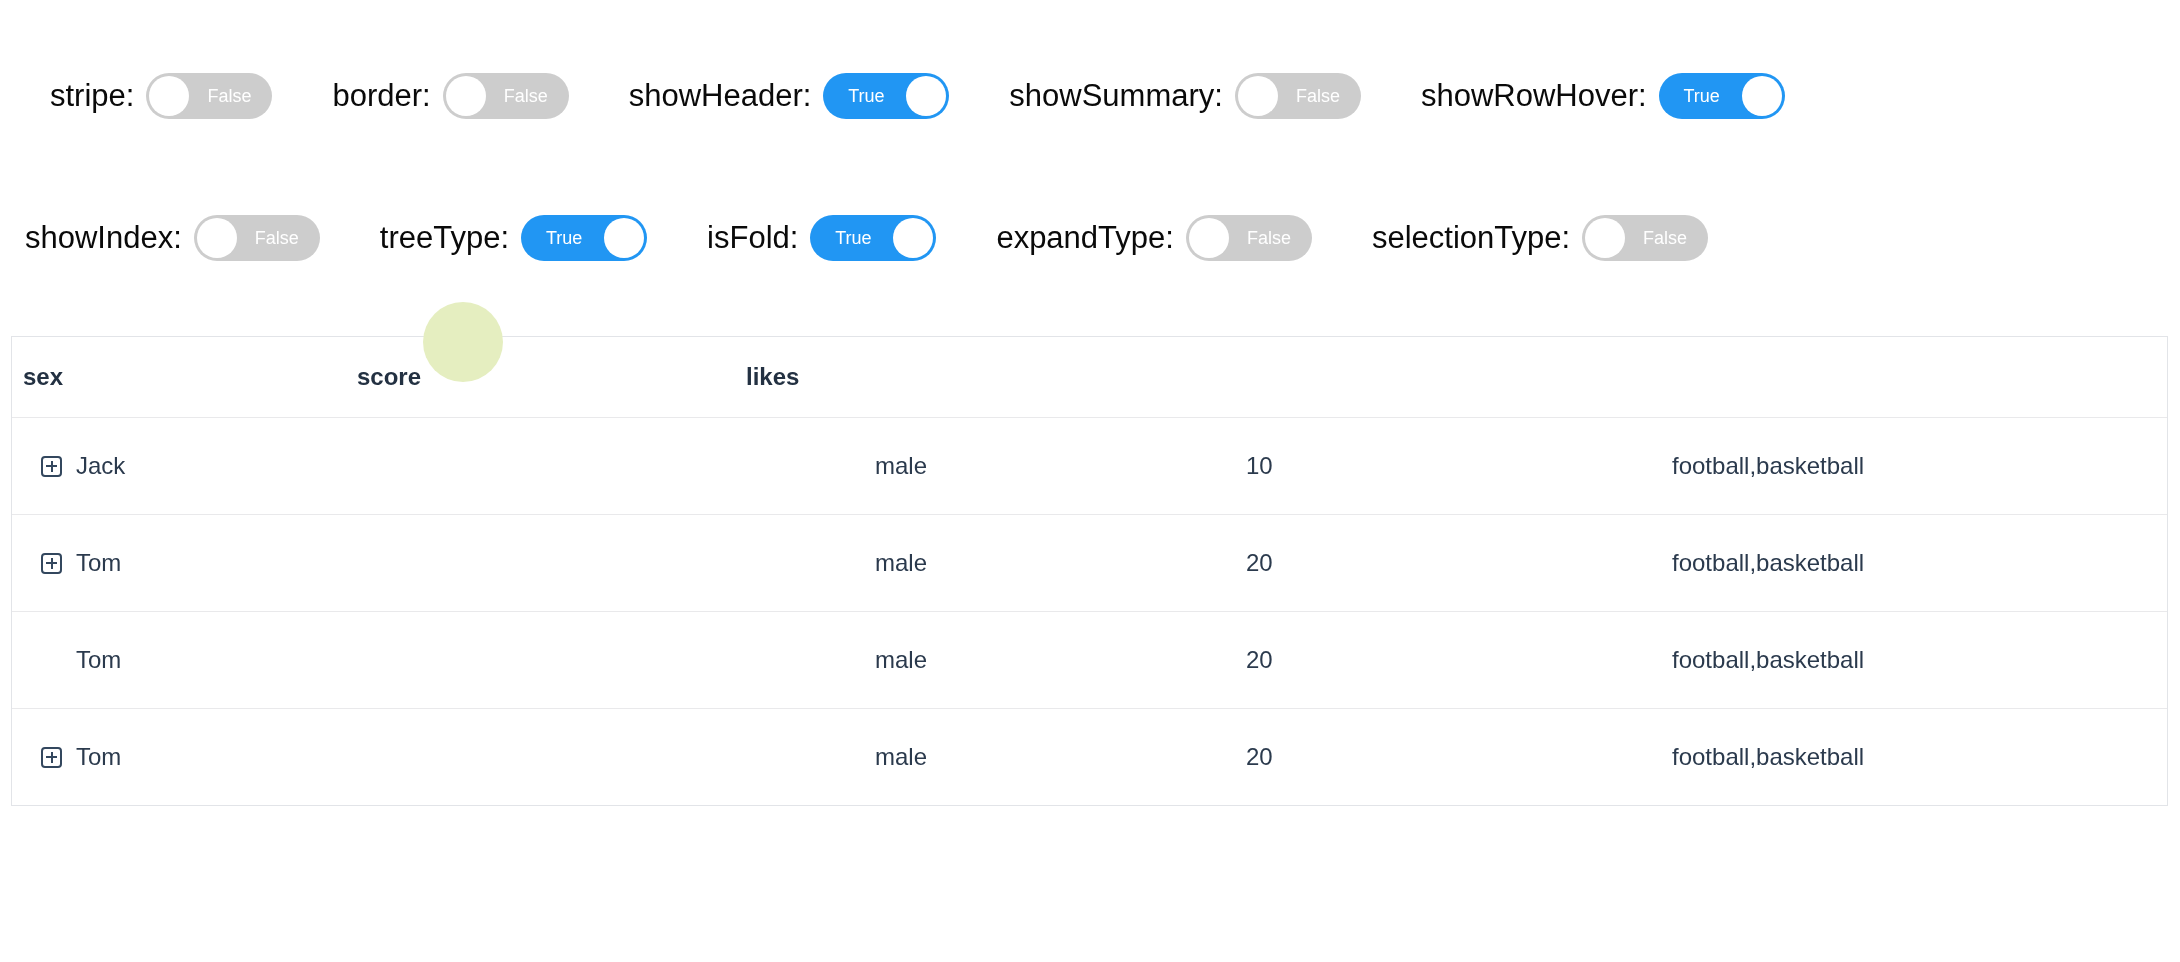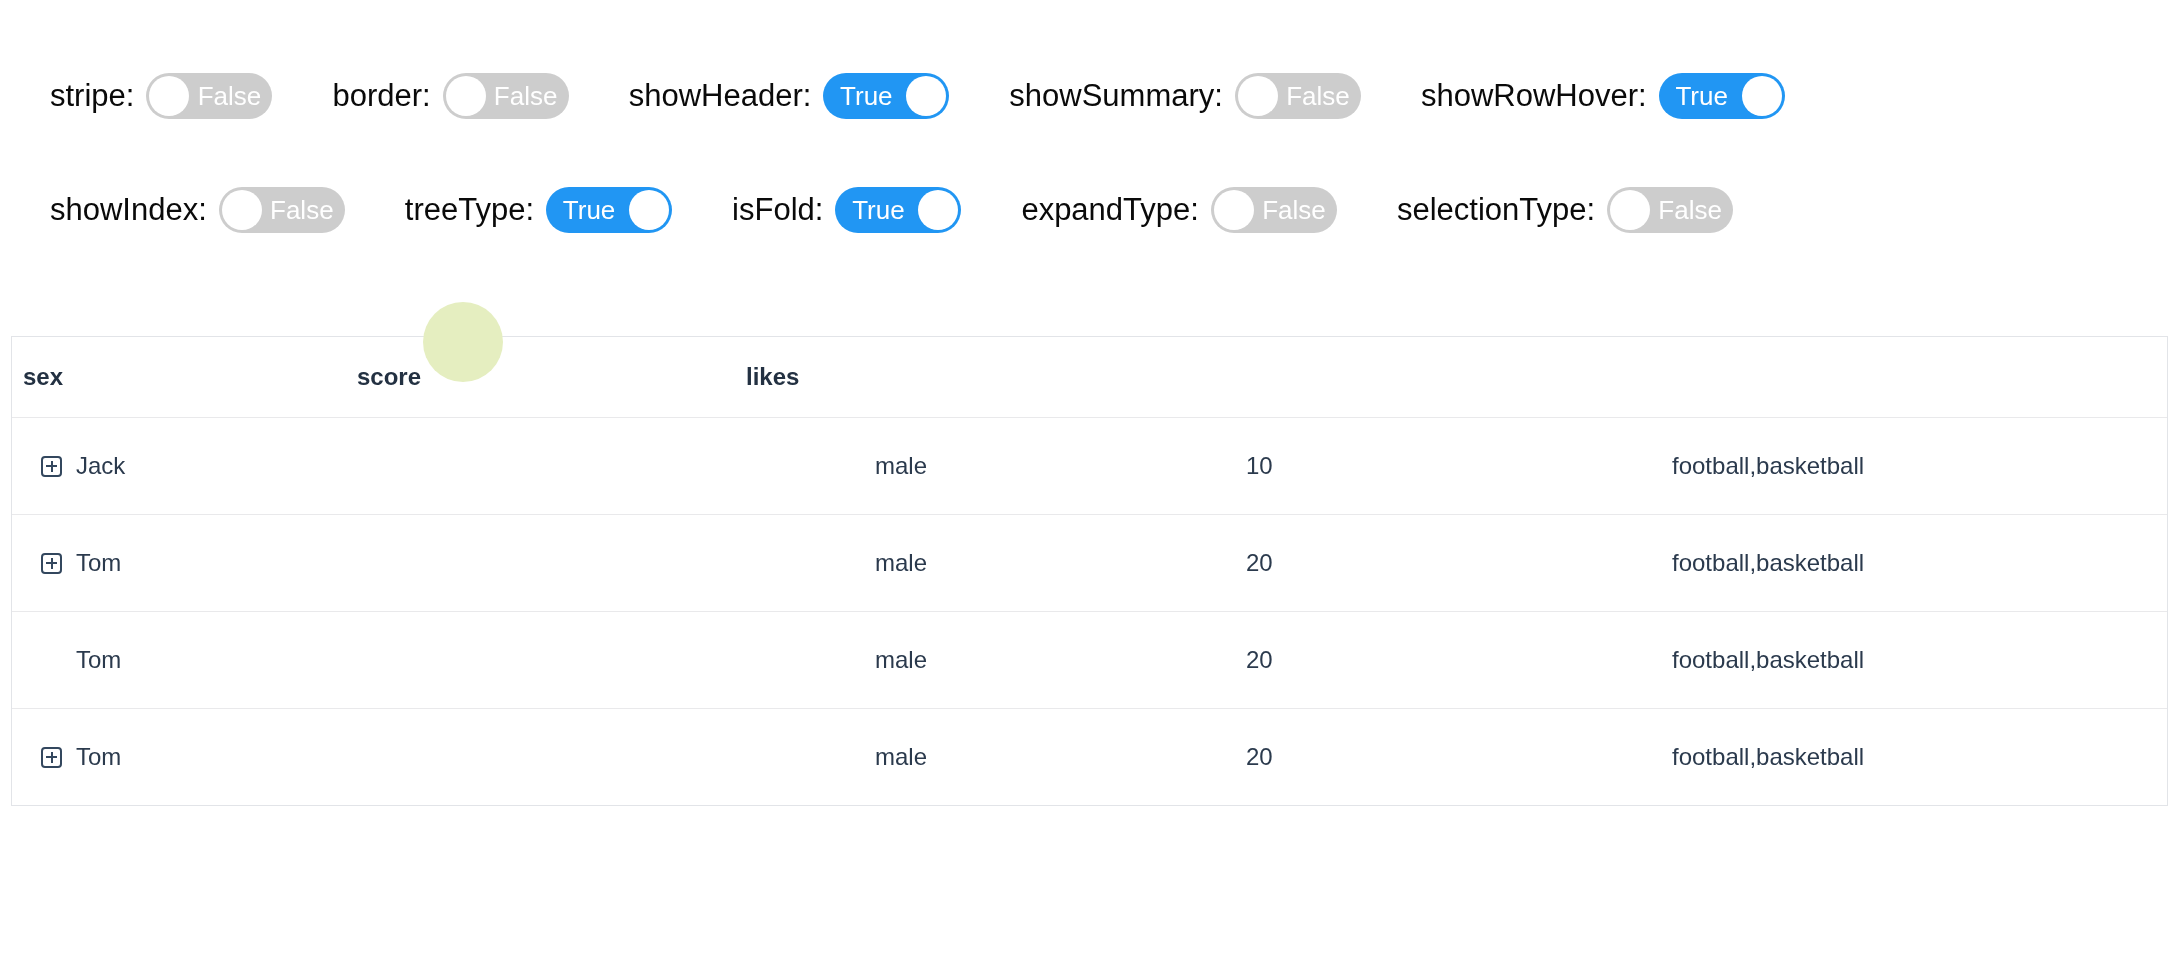--- a/index.html
+++ b/index.html
@@ -13,21 +13,21 @@
 
   
   .controls-row {
     display:flex;
     align-items:center;
     padding-left:50px;
     gap:60px;
     height:46px;
   }
   #controls-row-0 { margin-top:73px; }
-  #controls-row-1 { margin-top:68px; }
+  #controls-row-1 { margin-top:96px;padding-left:25px; }
 
   .toggle-group { display:flex; align-items:center; }
   .toggle-label {
     font-size:31px;
     color:#0a0a0a;
     margin-right:12px;
     white-space:nowrap;
   }
   .switch {
     width:126px; height:46px;
@@ -44,21 +44,21 @@
     width:40px; height:40px;
     border-radius:50%;
     background:#ffffff;
     flex:none;
   }
   .switch.on .knob { order:2; }
   .switch-text {
     flex:1;
     text-align:center;
     color:#ffffff;
-    font-size:26px;
+    font-size:18px;
     line-height:46px;
     user-select:none;
   }
 
   
   .data-table {
     position:absolute;
     left:11px; top:336px;
     width:2157px;
     box-sizing:border-box;

